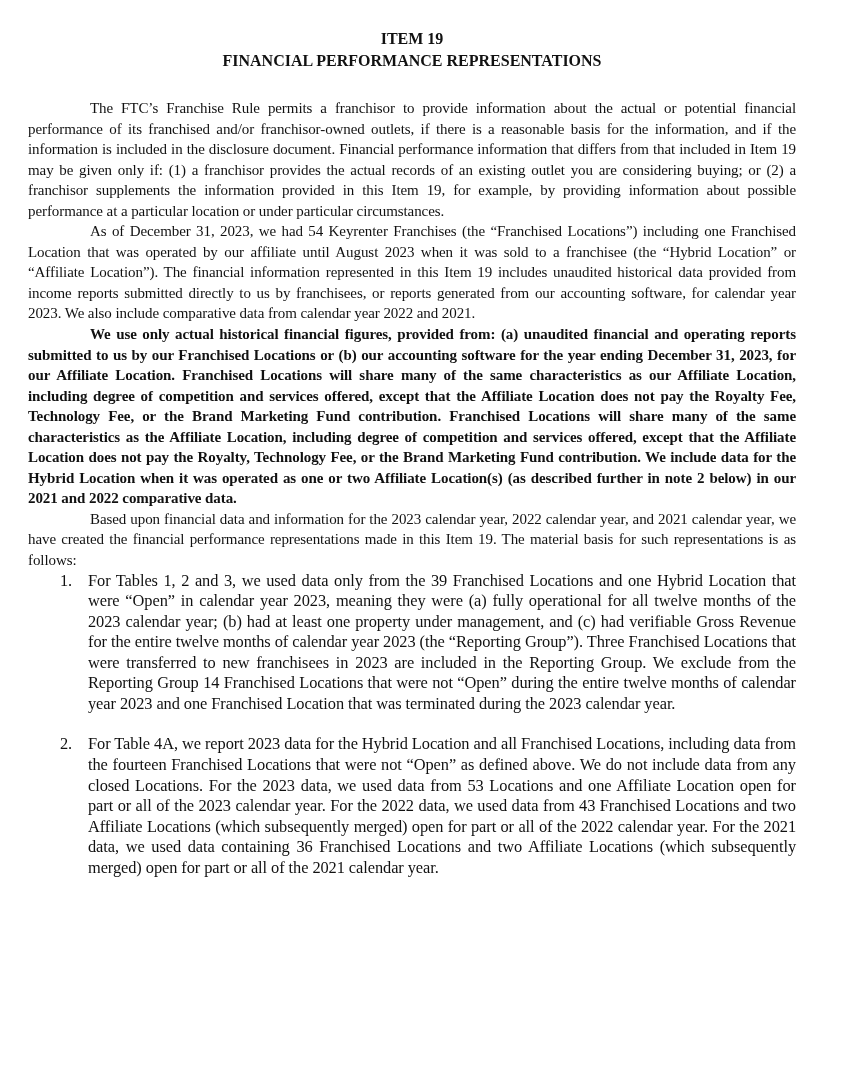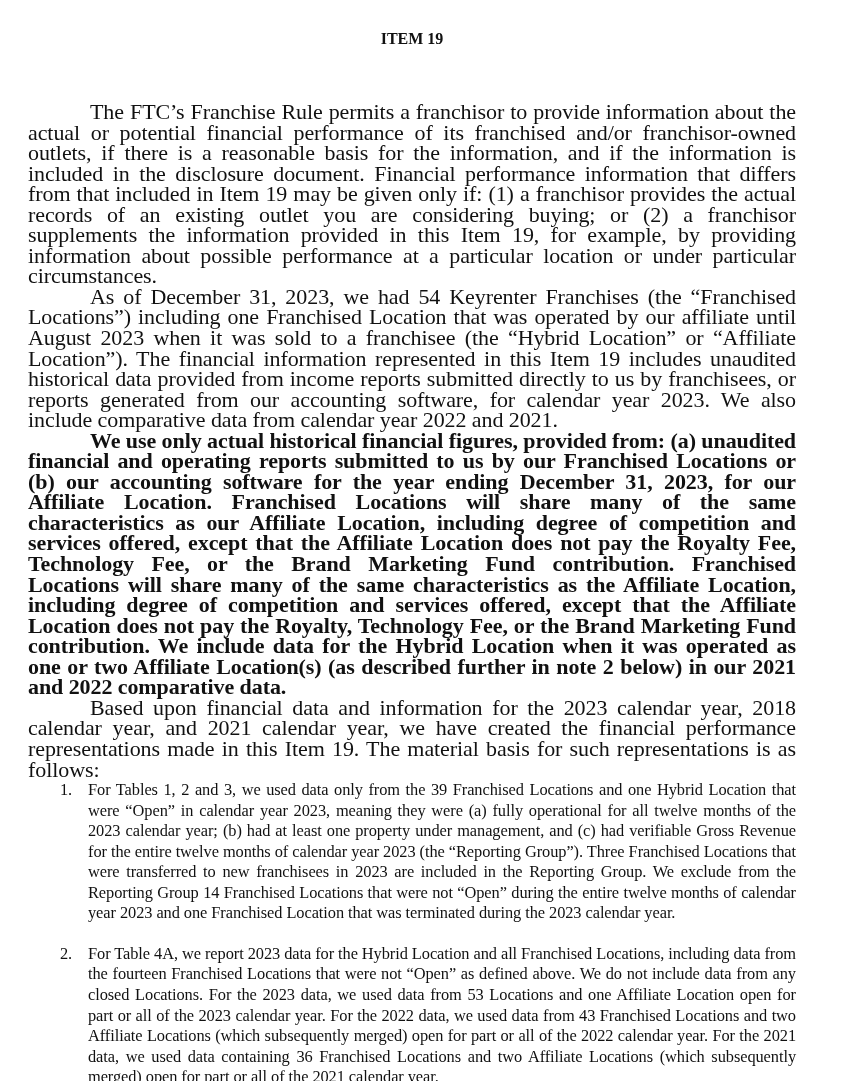--- a/index.html
+++ b/index.html
@@ -22,25 +22,25 @@
       width: 768px;
     }
     .heading {
       text-align: center;
       font-weight: bold;
       font-size: 16px;
       line-height: 22px;
       margin: 0;
     }
     .heading-block {
-      margin-bottom: 52px;
+      margin-bottom: 26px;
     }
     p.body {
       margin: 0;
-      font-size: 22px;
+      font-size: 15px;
       line-height: 20.55px;
       text-align: justify;
       text-indent: 62px;
       letter-spacing: -0.08px;
     }
     .p1 { margin-bottom: 20px; }
     .p2 { margin-bottom: 20px; }
     .p3 { margin-bottom: 21px; font-weight: bold; }
     .p4 { margin-bottom: 20px; }
     b { font-weight: normal; }
@@ -65,29 +65,30 @@
       left: 32px;
       top: 0;
     }
   </style>
 </head>
 <body>
 
 <div class="page">
   <div class="heading-block">
     <h1 class="heading">ITEM 19</h1>
+    <h2 class="heading">FINANCIAL PERFORMANCE REPRESENTATIONS</h2>
   </div>
 
   <p class="body p1">The FTC’s Franchise Rule permits a franchisor to provide information about the actual or potential financial performance of its franchised and/or franchisor-owned outlets, if there is a reasonable basis for the information, and if the information is included in the disclosure document.  Financial performance information that differs from that included in Item 19 may be given only if: (1) a franchisor provides the actual records of an existing outlet you are considering buying; or (2) a franchisor supplements the information provided in this Item 19, for example, by providing information about possible performance at a particular location or under particular circumstances.</p>
 
   <p class="body p2"><span>As of December 31, 2023, we had 54 Keyrenter Franchises (the “</span><b>Franchised Locations</b><span>”) including one Franchised Location that was operated by our affiliate until August 2023 when it was sold to a franchisee (the “</span><b>Hybrid Location</b><span>” or “</span><b>Affiliate Location</b><span>”).  The financial information represented in this Item 19 includes unaudited historical data provided from income reports submitted directly to us by franchisees, or reports generated from our accounting software, for calendar year 2023.  We also include comparative data from calendar year 2022 and 2021.</span></p>
 
   <p class="body p3">We use only actual historical financial figures, provided from: (a) unaudited financial and operating reports submitted to us by our Franchised Locations or (b) our accounting software for the year ending December 31, 2023, for our Affiliate Location. Franchised Locations will share many of the same characteristics as our Affiliate Location, including degree of competition and services offered, except that the Affiliate Location does not pay the Royalty Fee, Technology Fee, or the Brand Marketing Fund contribution.  Franchised Locations will share many of the same characteristics as the Affiliate Location, including degree of competition and services offered, except that the Affiliate Location does not pay the Royalty, Technology Fee, or the Brand Marketing Fund contribution.  We include data for the Hybrid Location when it was operated as one or two Affiliate Location(s) (as described further in note 2 below) in our 2021 and 2022 comparative data.</p>
 
-  <p class="body p4">Based upon financial data and information for the 2023 calendar year, 2018 calendar year, and 2021 calendar year, we have created the financial performance representations made in this Item 19. The material basis for such representations is as follows:</p>
+  <p class="body p4">Based upon financial data and information for the 2023 calendar year, 2022 calendar year, and 2021 calendar year, we have created the financial performance representations made in this Item 19. The material basis for such representations is as follows:</p>
 
   <ol class="basis">
     <li>
       <span class="li-num">1.</span><span>For Tables 1, 2 and 3, we used data only from the 39 Franchised Locations and one Hybrid Location that were “</span><b>Open</b><span>” in calendar year 2023, meaning they were (a) fully operational for all twelve months of the 2023 calendar year; (b) had at least one property under management, and (c) had verifiable Gross Revenue for the entire twelve months of calendar year 2023 (the “</span><b>Reporting Group</b><span>”).  Three Franchised Locations that were transferred to new franchisees in 2023 are included in the Reporting Group.  We exclude from the Reporting Group 14 Franchised Locations that were not “Open” during the entire twelve months of calendar year 2023  and one Franchised Location that was terminated during the 2023 calendar year.</span>
     </li>
     <li>
       <span class="li-num">2.</span><span>For Table 4A, we report 2023 data for the Hybrid Location and all Franchised Locations, including data from the fourteen Franchised Locations that were not “Open” as defined above. We do not include data from any closed Locations. For the 2023 data, we used data from 53 Locations and one Affiliate Location open for part or all of the 2023 calendar year. For the 2022 data, we used data from 43 Franchised Locations and two Affiliate Locations (which subsequently merged) open for part or all of the 2022 calendar year. For the 2021 data, we used data containing 36 Franchised Locations and two Affiliate Locations (which subsequently merged) open for part or all of the 2021 calendar year.</span>
     </li>
   </ol>
 </div>

